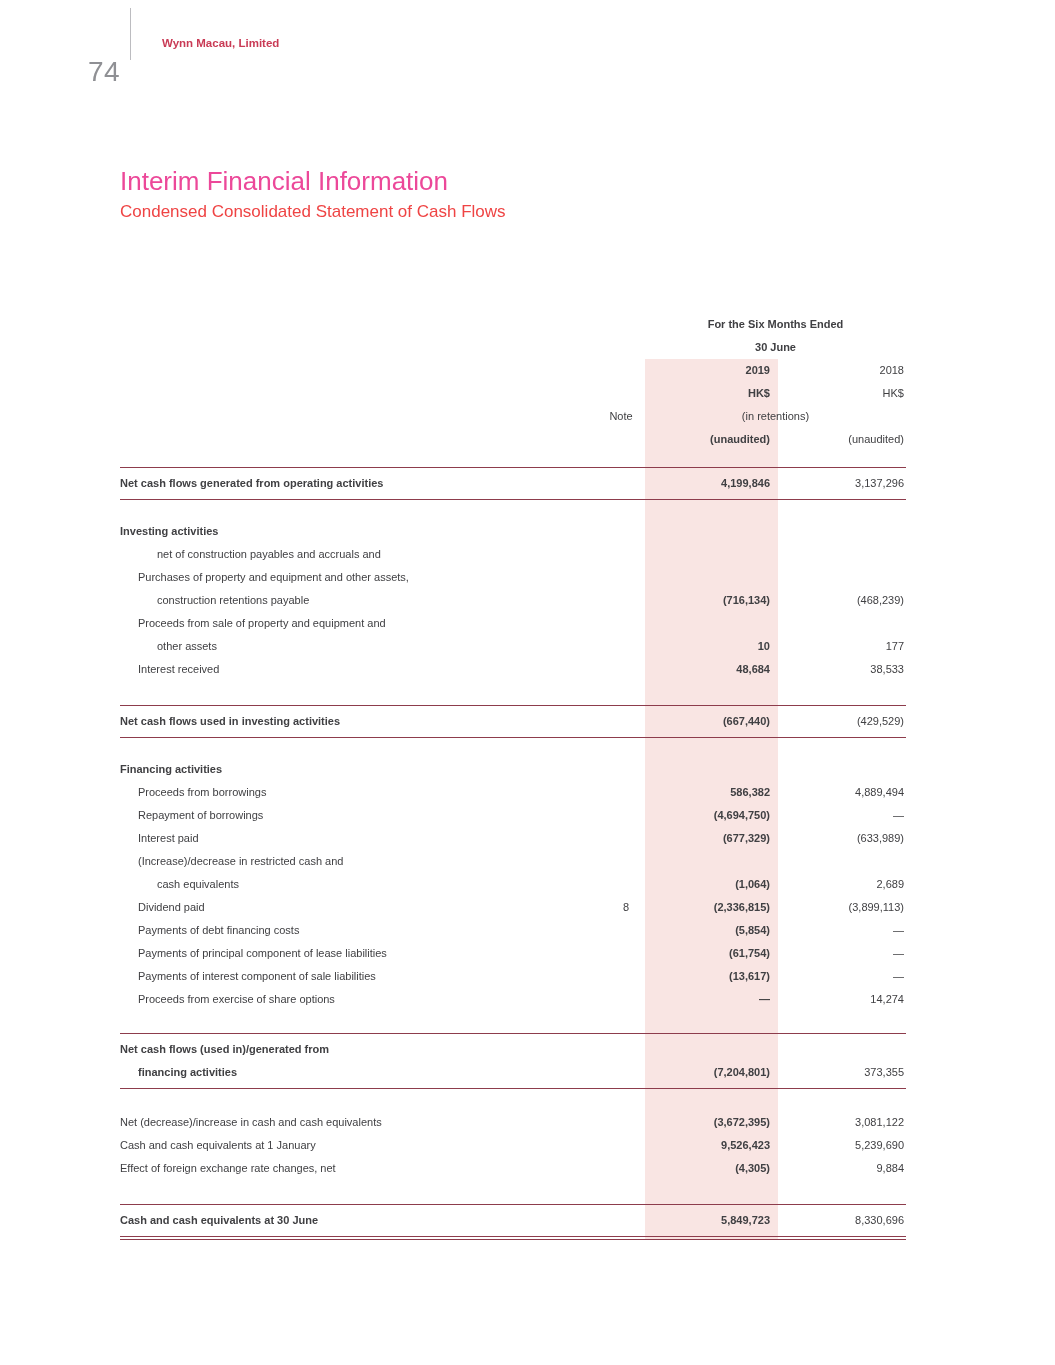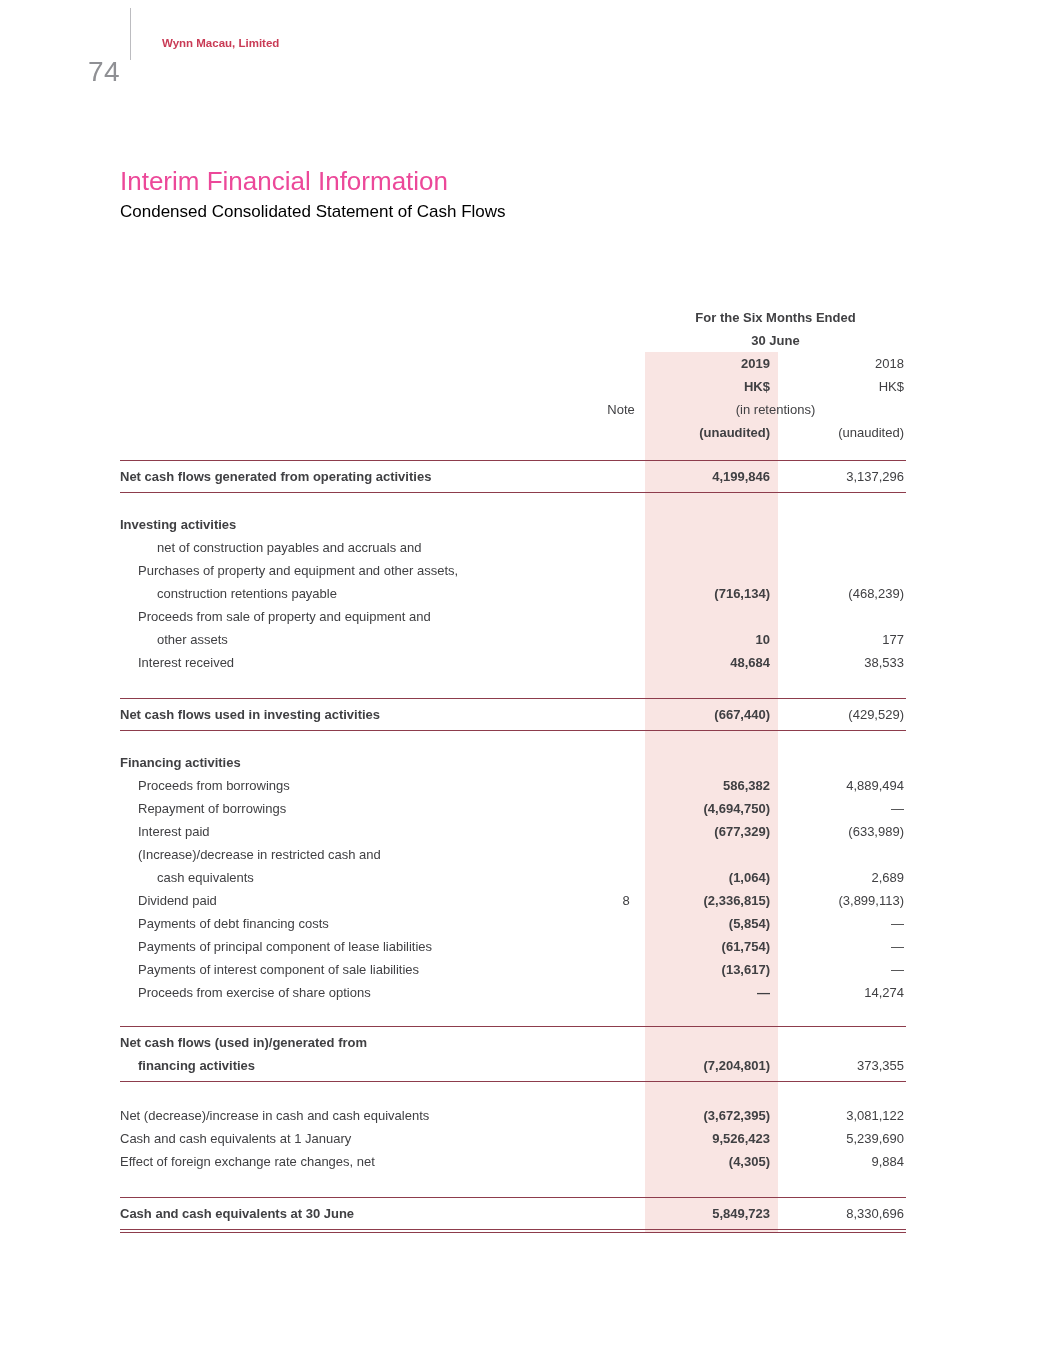--- a/index.html
+++ b/index.html
@@ -26,27 +26,27 @@
     font-size: 11.5px; font-weight: bold; color: #c93a55; margin-left: 19px;
   }
 
   
   .title {
     position: absolute; left: 120px; top: 166px; margin: 0;
     font-size: 26px; font-weight: normal; color: #ec4899;
   }
   .subtitle {
     position: absolute; left: 120px; top: 202px; margin: 0;
-    font-size: 17px; font-weight: normal; color: #000000;
+    font-size: 17px; font-weight: normal; color: #ef4444;
   }
 
   
   .table {
-    position: absolute; left: 120px; top: 306px; width: 786px;
-    font-size: 13px; line-height: 23px;
+    position: absolute; left: 120px; top: 313px; width: 786px;
+    font-size: 11px; line-height: 23px;
   }
   .pink-stripe {
     position: absolute; left: 525px; top: 46px; bottom: 0;
     width: 133px; background: #f9e5e3; z-index: 0;
   }
   .thead, .tbody { position: relative; z-index: 1; }
 
   .hrow, .row { display: flex; }
   .lcell { flex: 1; }
   .ncell { width: 48px; text-align: center; }

